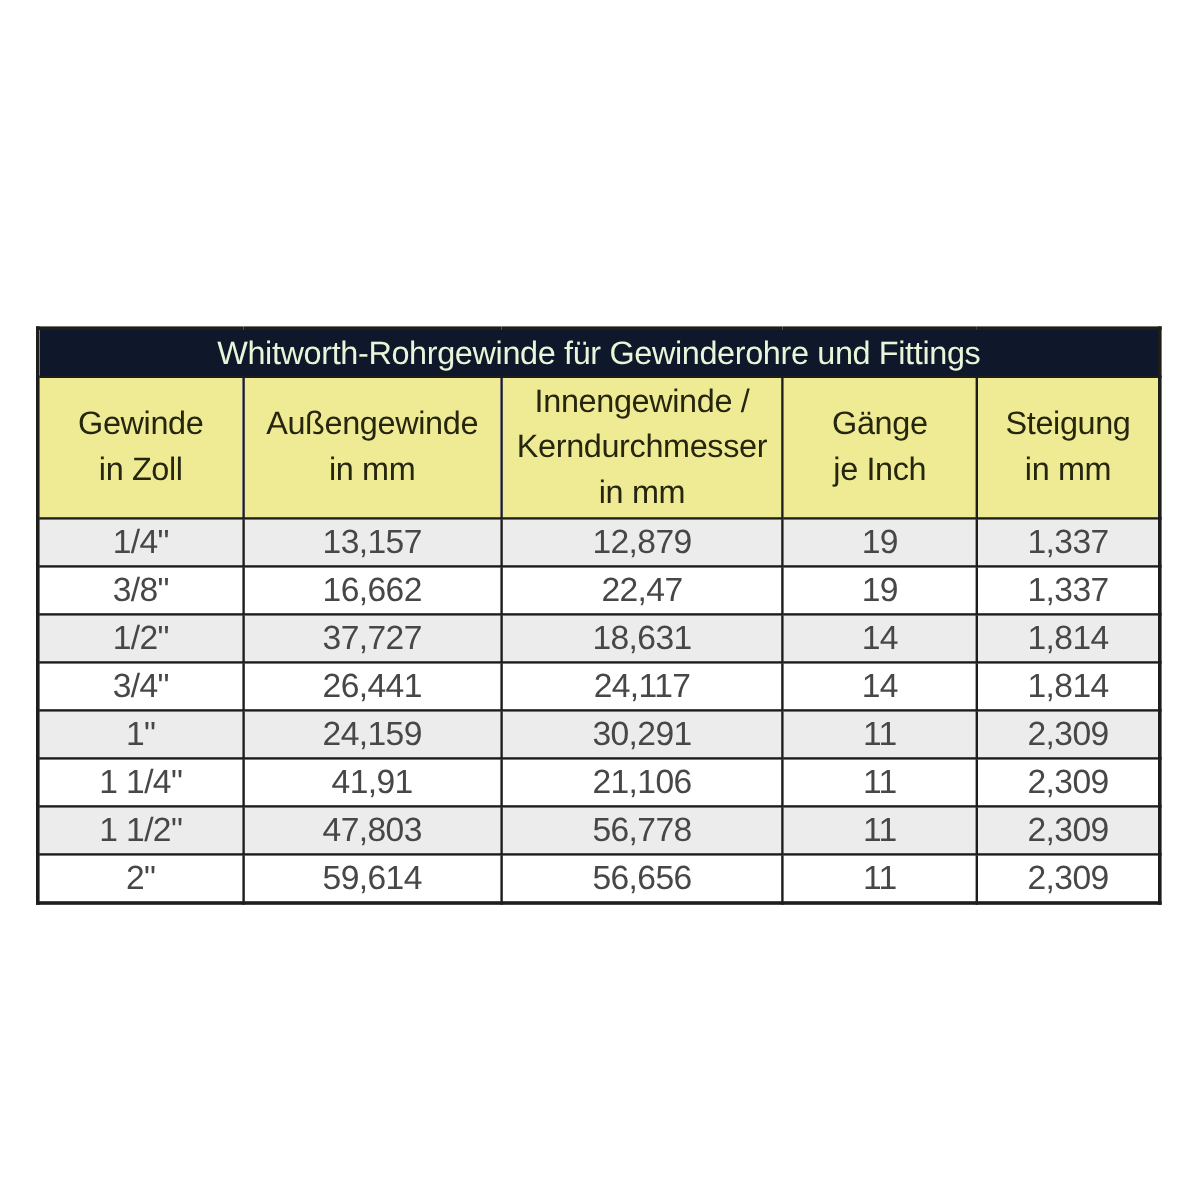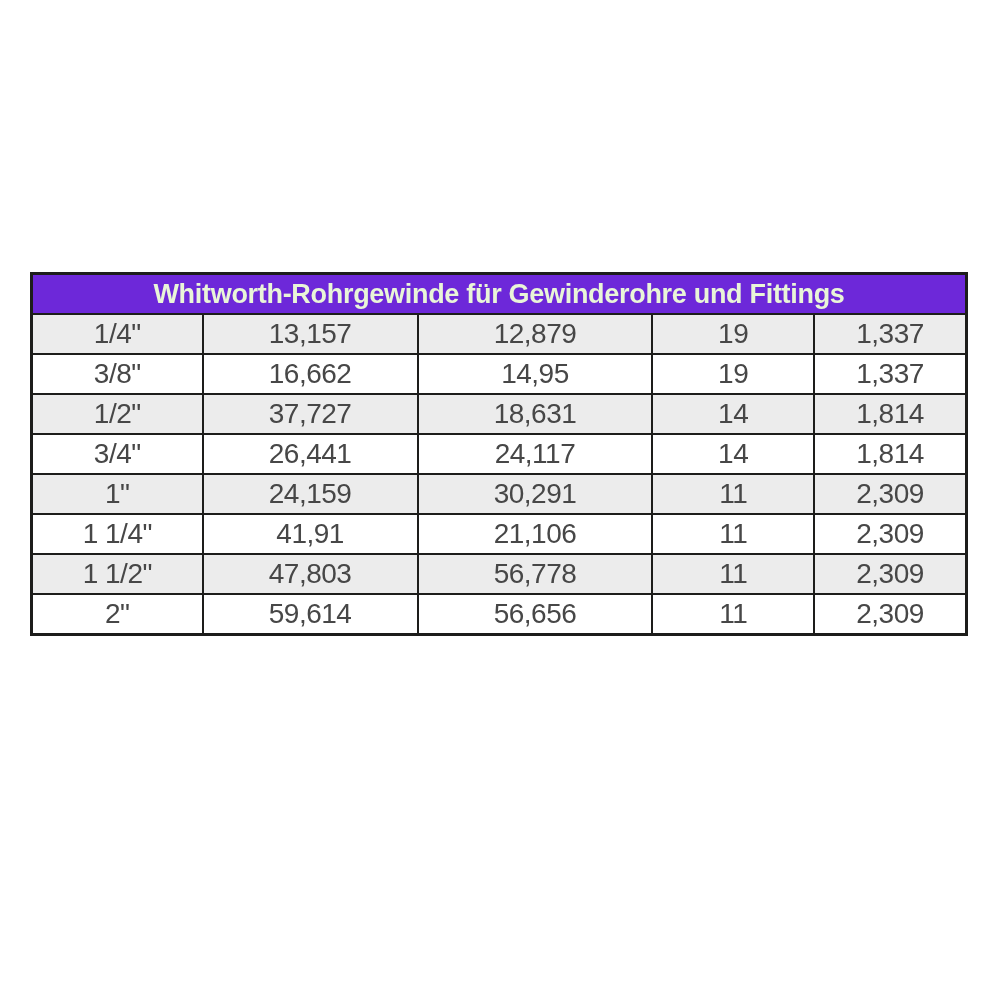--- a/index.html
+++ b/index.html
@@ -25,24 +25,24 @@
   }
   table.whitworth th,
   table.whitworth td {
     border: 2px solid #1d1d1b;
     padding: 0;
     text-align: center;
     vertical-align: middle;
     overflow: hidden;
   }
   .title-cell {
-    background: #6d28d9;
+    background: #0f172a;
     color: #e9f5d8;
     font-size: 27px;
-    font-weight: bold;
+    font-weight: normal;
     height: 38px;
     letter-spacing: -0.3px;
   }
   thead th.col-header {
     background: #efeb94;
     color: #26260f;
     font-size: 27px;
     font-weight: normal;
     height: 116px;
     white-space: pre-line;
@@ -67,33 +67,46 @@
       <col style="width:18.3%">
       <col style="width:23.0%">
       <col style="width:25.1%">
       <col style="width:17.3%">
       <col style="width:16.3%">
     </colgroup>
     <thead>
       <tr>
         <th class="title-cell" colspan="5">Whitworth-Rohrgewinde für Gewinderohre und Fittings</th>
       </tr>
+      <tr>
+        <th class="col-header">Gewinde
+in Zoll</th>
+        <th class="col-header">Außengewinde
+in mm</th>
+        <th class="col-header">Innengewinde /
+Kerndurchmesser
+in mm</th>
+        <th class="col-header">Gänge
+je Inch</th>
+        <th class="col-header">Steigung
+in mm</th>
+      </tr>
     </thead>
     <tbody>
       <tr class="row-odd">
         <td>1/4"</td>
         <td>13,157</td>
         <td>12,879</td>
         <td>19</td>
         <td>1,337</td>
       </tr>
       <tr class="row-even">
         <td>3/8"</td>
         <td>16,662</td>
-        <td>14,95</td>
+        <td>22,47</td>
         <td>19</td>
         <td>1,337</td>
       </tr>
       <tr class="row-odd">
         <td>1/2"</td>
         <td>37,727</td>
         <td>18,631</td>
         <td>14</td>
         <td>1,814</td>
       </tr>

